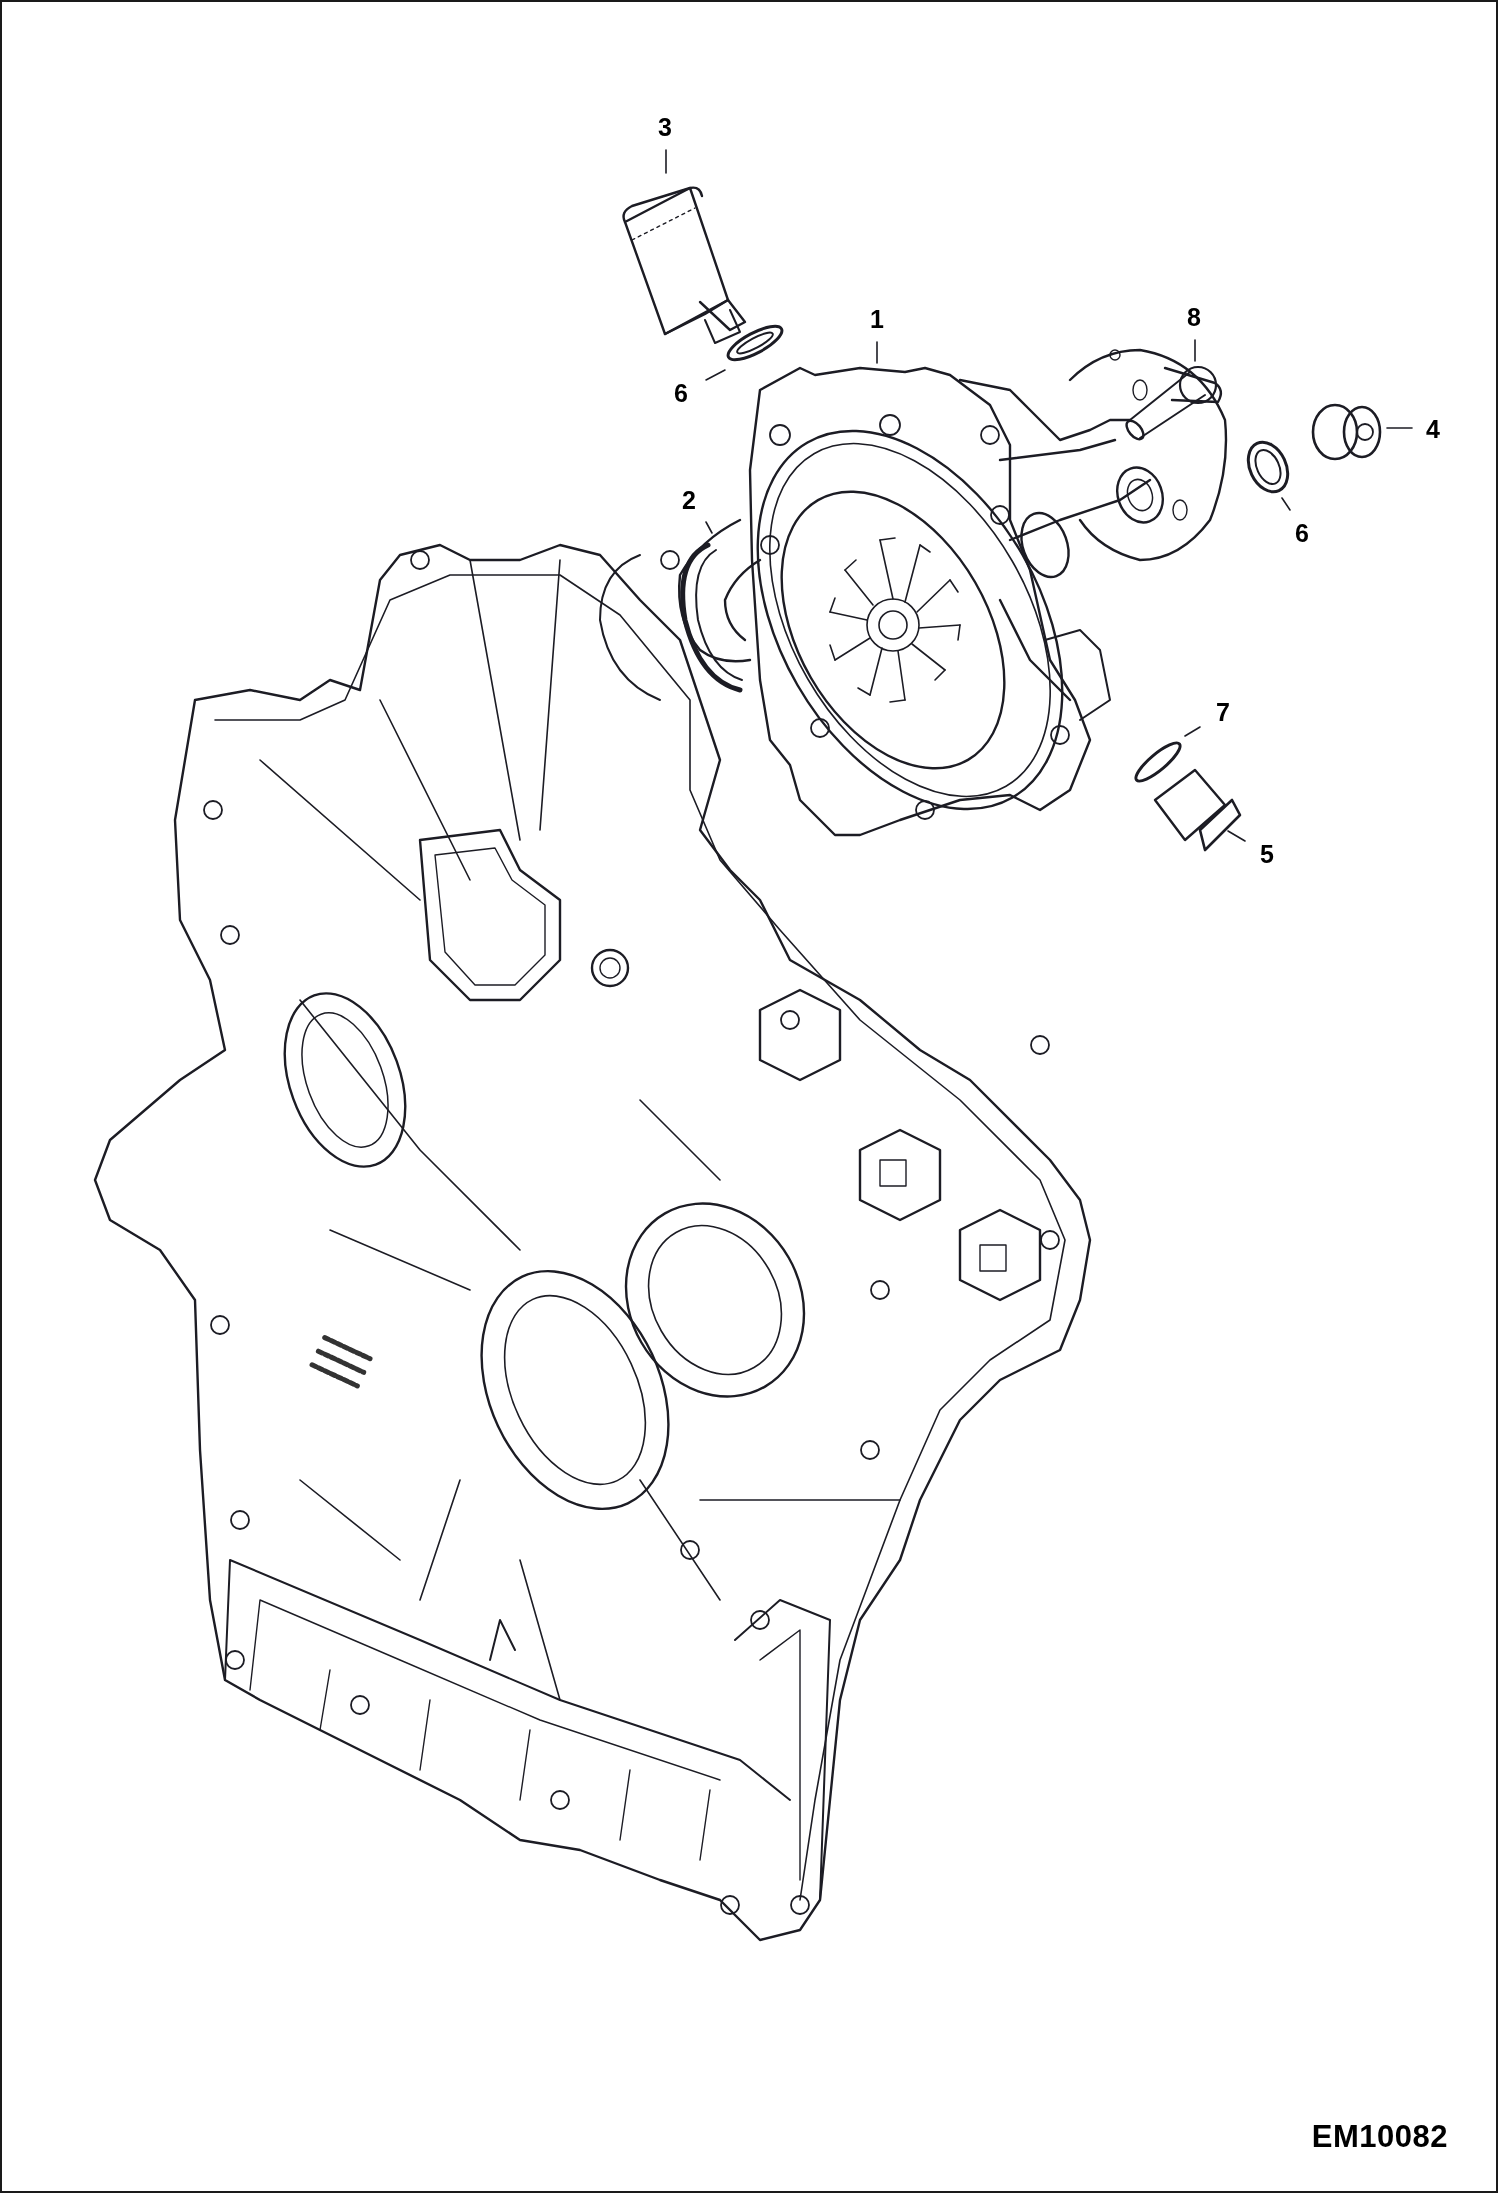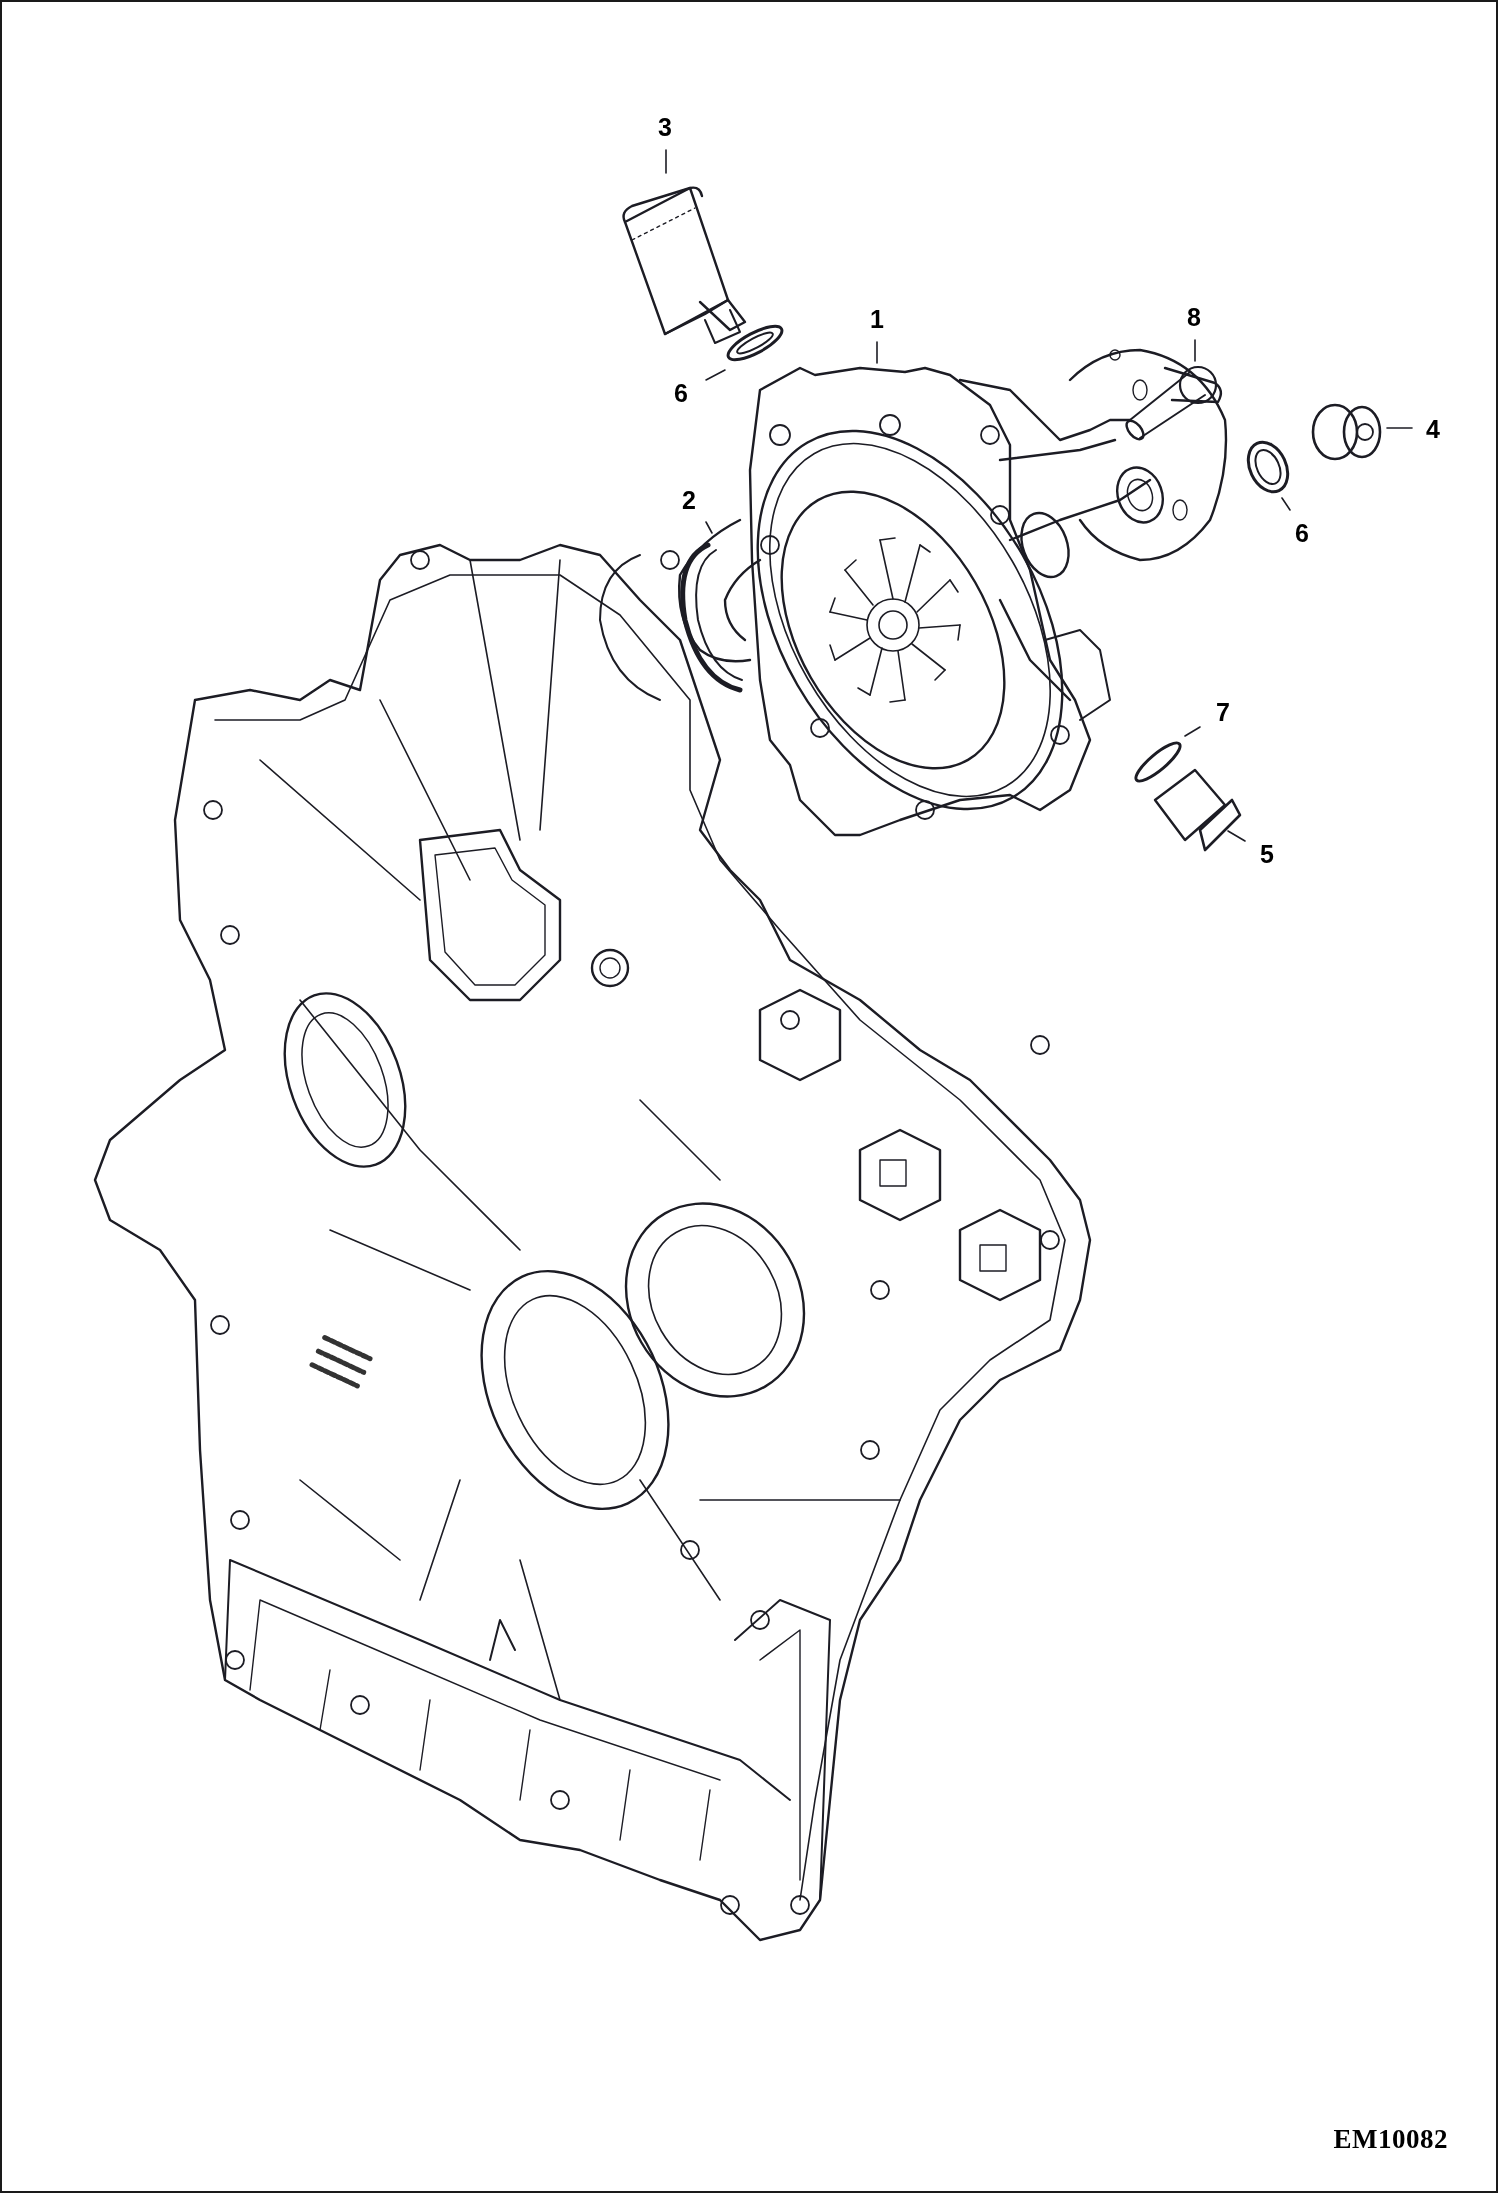--- a/index.html
+++ b/index.html
@@ -9,22 +9,22 @@
     border: 2px solid #1a1a1a; background: #fff;
   }
   svg.art { position: absolute; left: 0; top: 0; }
   .callout {
     position: absolute; font-family: "Liberation Sans", sans-serif;
     font-weight: bold; font-size: 25px; color: #000; line-height: 1;
     transform: translate(-50%, -50%);
   }
   .fig-id {
     position: absolute; right: 50px; bottom: 38px;
-    font-family: Liberation Serif, serif; font-weight: bold;
-    font-size: 27px; color: #000; letter-spacing: 0.5px;
+    font-family: Liberation Sans, sans-serif; font-weight: bold;
+    font-size: 31px; color: #000; letter-spacing: 0.5px;
   }
 </style>
 </head>
 <body>
 
 <div class="frame"></div>
 
 <svg class="art" width="1498" height="2193" viewBox="0 0 1498 2193" fill="none" stroke="#1c1c24" stroke-width="2.4" stroke-linejoin="round" stroke-linecap="round">
 
   <g>

